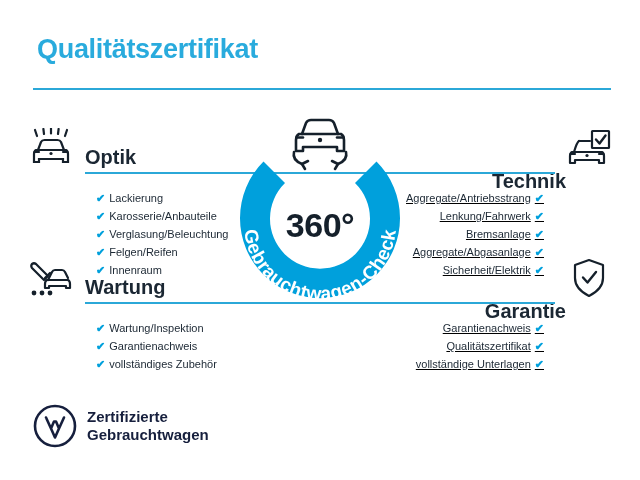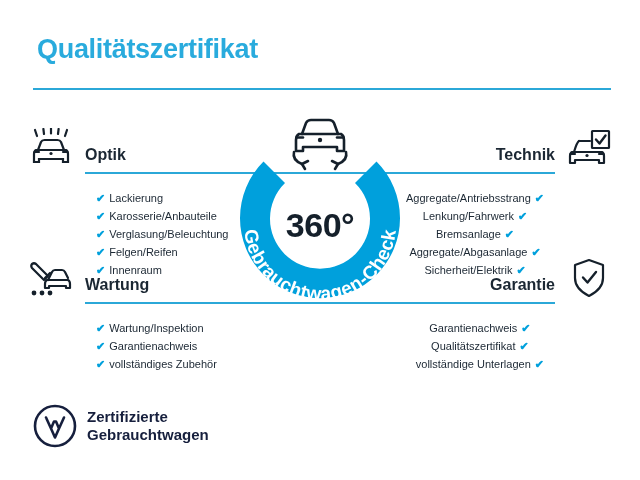--- a/index.html
+++ b/index.html
@@ -32,37 +32,37 @@
   }
   .sec-icon{
     position:absolute;top:0px;width:46px;height:42px;
   }
   .sec-icon svg{display:block;width:100%;height:100%;}
   .left .sec-icon{left:0px;}
   .right .sec-icon{right:0px;}
 
   .sec-title{
     position:absolute;top:18px;
-    font-size:16px;font-weight:bold;color:#1B2733;
+    font-size:20px;font-weight:bold;color:#1B2733;
     white-space:nowrap;
   }
   .left .sec-title{left:57px;}
-  .right .sec-title{right:57px;}
+  .right .sec-title{right:46px;margin-top:24px;}
 
   .sec-rule{
     position:absolute;top:44px;height:2px;background:#2BA8D8;
   }
   .left .sec-rule{left:57px;width:250px;}
   .right .sec-rule{right:57px;width:250px;}
 
   .items{
     position:absolute;top:50px;list-style:none;margin:11px;padding:0;
   }
   .left .items{left:57px;text-align:left;}
-  .right .items{right:57px;text-align:center;}
+  .right .items{right:57px;text-align:right;text-decoration:underline;}
 
   .item{
     font-size:11px;color:#1B2733;line-height:18px;
     white-space:nowrap;
   }
   .check{
     color:#00A0DC;font-weight:bold;font-size:11px;
   }
   .left .check{margin-right:4px;}
   .right .check{margin-left:4px;}

